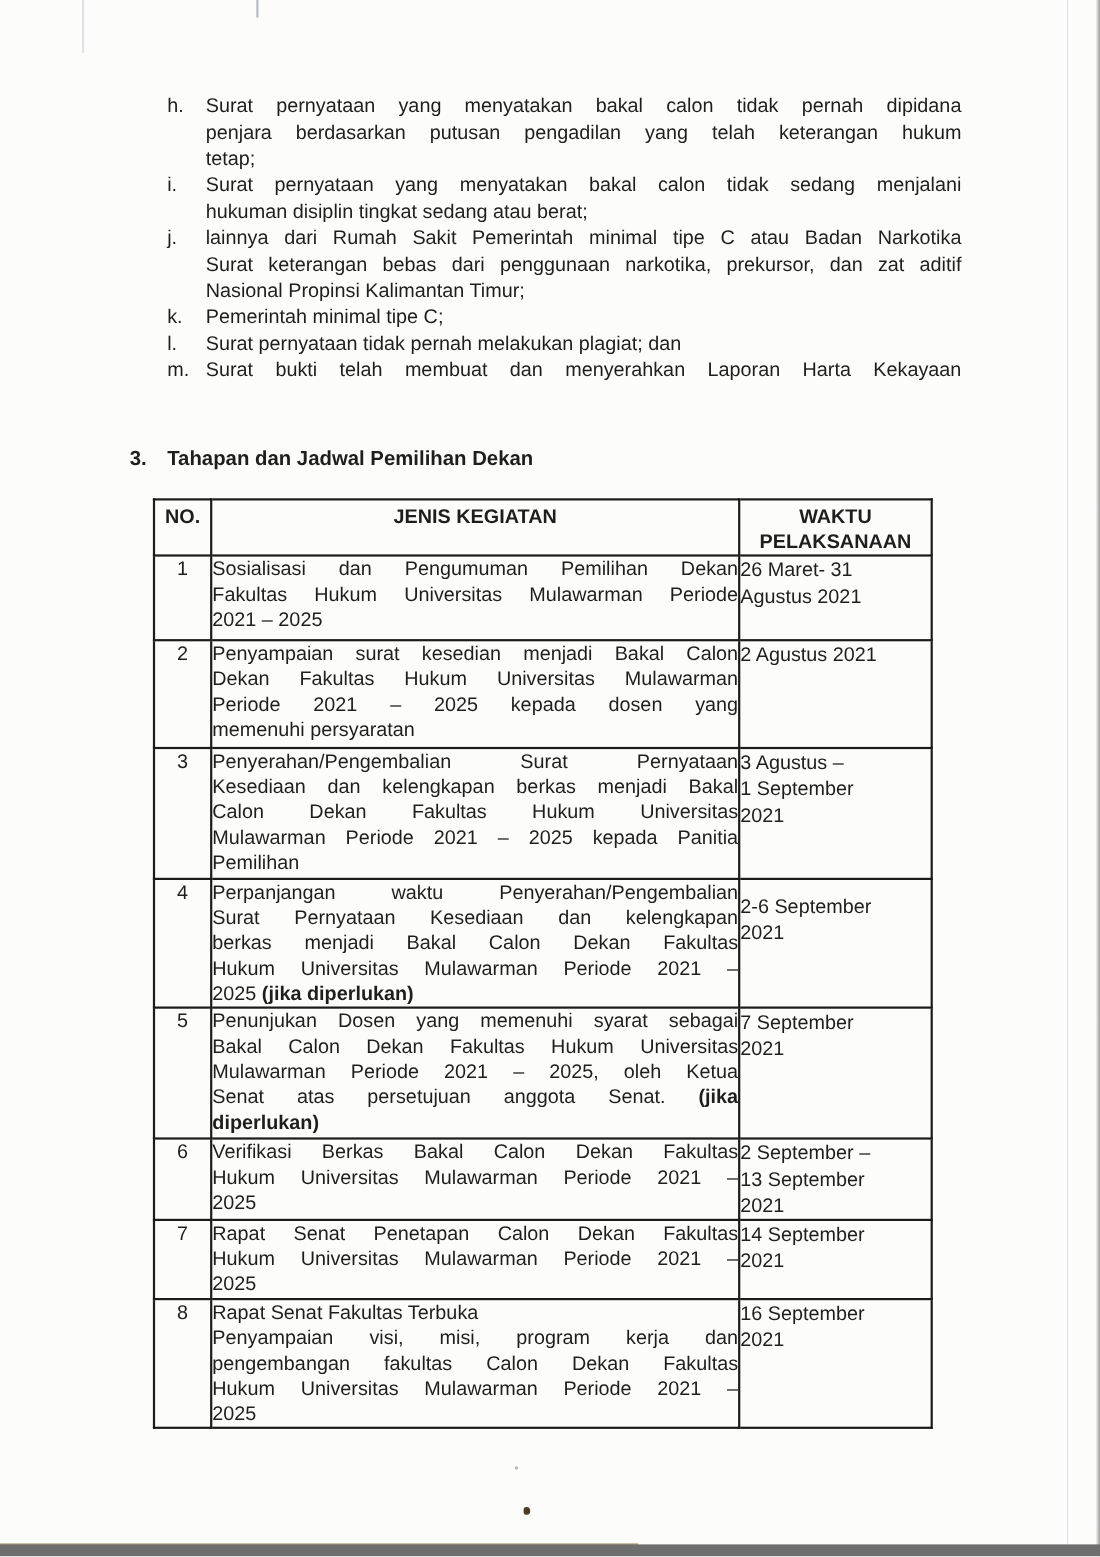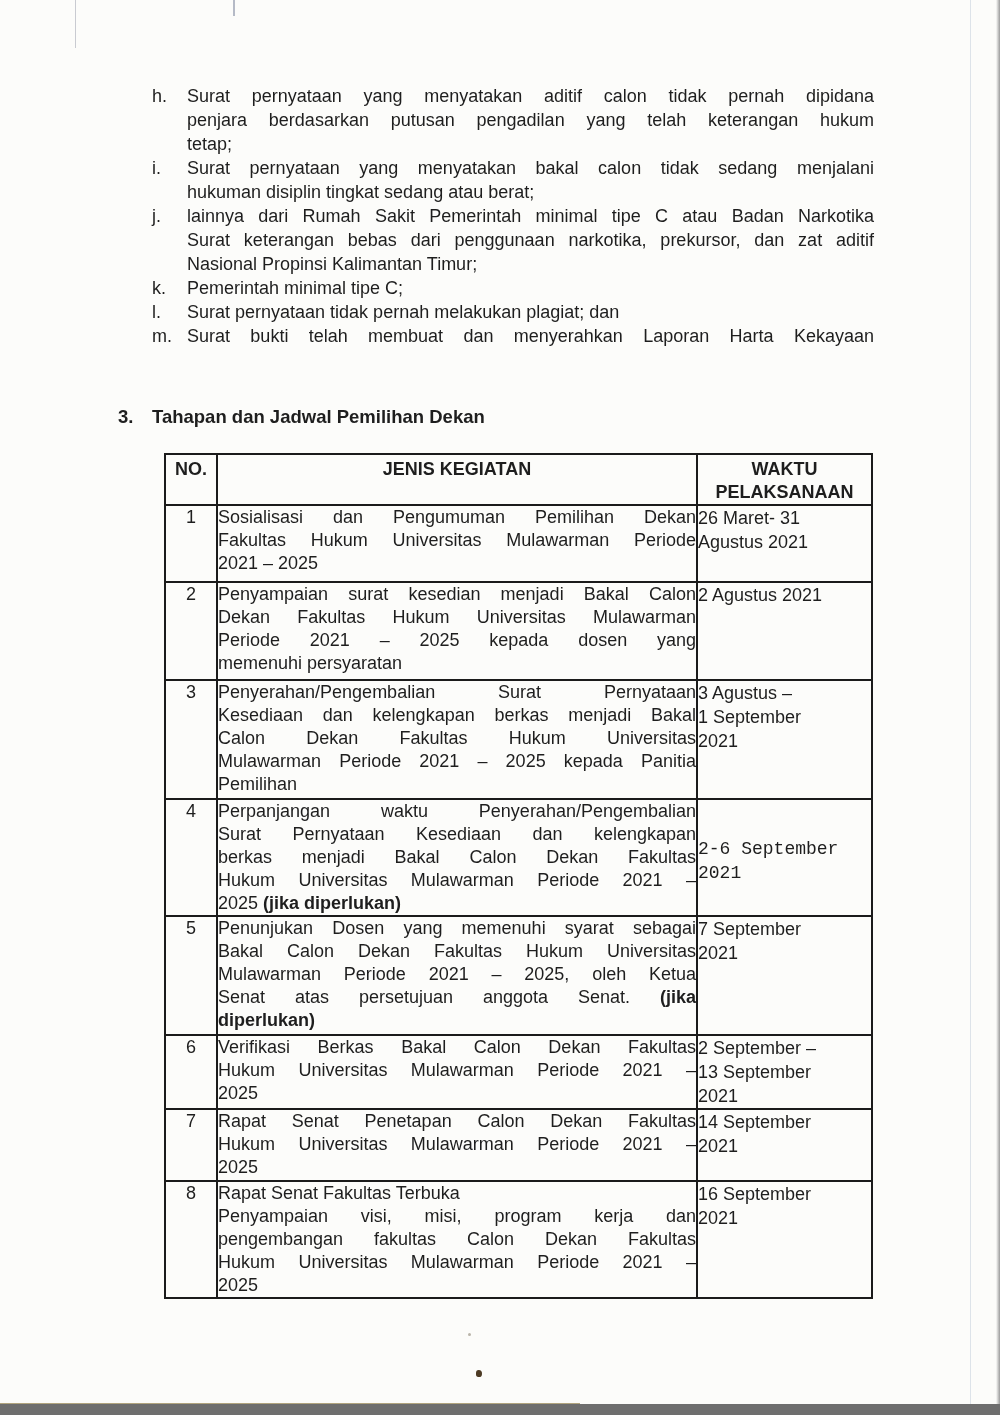--- a/index.html
+++ b/index.html
@@ -16,33 +16,33 @@
   .req-item{display:flex;}
   .req-letter{width:35px;flex:none;}
   .req-text{width:687px;}
 
   
   .section-heading{position:absolute;left:118px;top:404px;display:flex;font-size:18.5px;font-weight:bold;line-height:26px;}
   .section-number{width:34px;flex:none;}
 
   
   table.schedule{
-    position:absolute;left:164px;top:453px;width:707px;
+    position:absolute;left:139px;top:453px;width:707px;
     border-collapse:collapse;table-layout:fixed;
     font-size:18px;line-height:23px;
   }
   .schedule th,.schedule td{border:2px solid #1b1b1b;vertical-align:top;padding:0;background:#fcfcfa;}
   .schedule th{font-weight:bold;text-align:center;padding-top:3px;}
   .col-no{width:52px;}
   .col-activity{width:480px;}
   .col-time{width:175px;}
   .cell-no{text-align:center;padding-top:2px;}
   .cell-activity{padding:2px 7px 0 9px;border-radius:32px;}
   .cell-time{text-align:left;padding-top:4px;line-height:24px;}
-  .cell-time.offset-line{padding-top:37px;font-family:Liberation Mono, monospace;}
+  .cell-time.offset-line{padding-top:12px;}
   tr.row-h{height:50px;}
   tr.row-1{height:77px;}
   tr.row-2{height:98px;}
   tr.row-3{height:119px;}
   tr.row-4{height:114px;}
   tr.row-5{height:119px;}
   tr.row-6{height:68px;}
   tr.row-7{height:72px;}
   tr.row-8{height:111px;}
 
@@ -59,21 +59,21 @@
 </style>
 </head>
 <body>
 
 <div class="page">
 
   <div class="req-list">
     <div class="req-item">
       <div class="req-letter">h.</div>
       <div class="req-text">
-          <div class="jline"><span>Surat pernyataan yang menyatakan aditif calon tidak pernah dipidana</span></div>
+          <div class="jline"><span>Surat pernyataan yang menyatakan bakal calon tidak pernah dipidana</span></div>
           <div class="jline"><span>penjara berdasarkan putusan pengadilan yang telah keterangan hukum</span></div>
           <div><span>tetap;</span></div>
         </div>
     </div>
     <div class="req-item">
       <div class="req-letter">i.</div>
       <div class="req-text">
           <div class="jline"><span>Surat pernyataan yang menyatakan bakal calon tidak sedang menjalani</span></div>
           <div><span>hukuman disiplin tingkat sedang atau berat;</span></div>
         </div>

